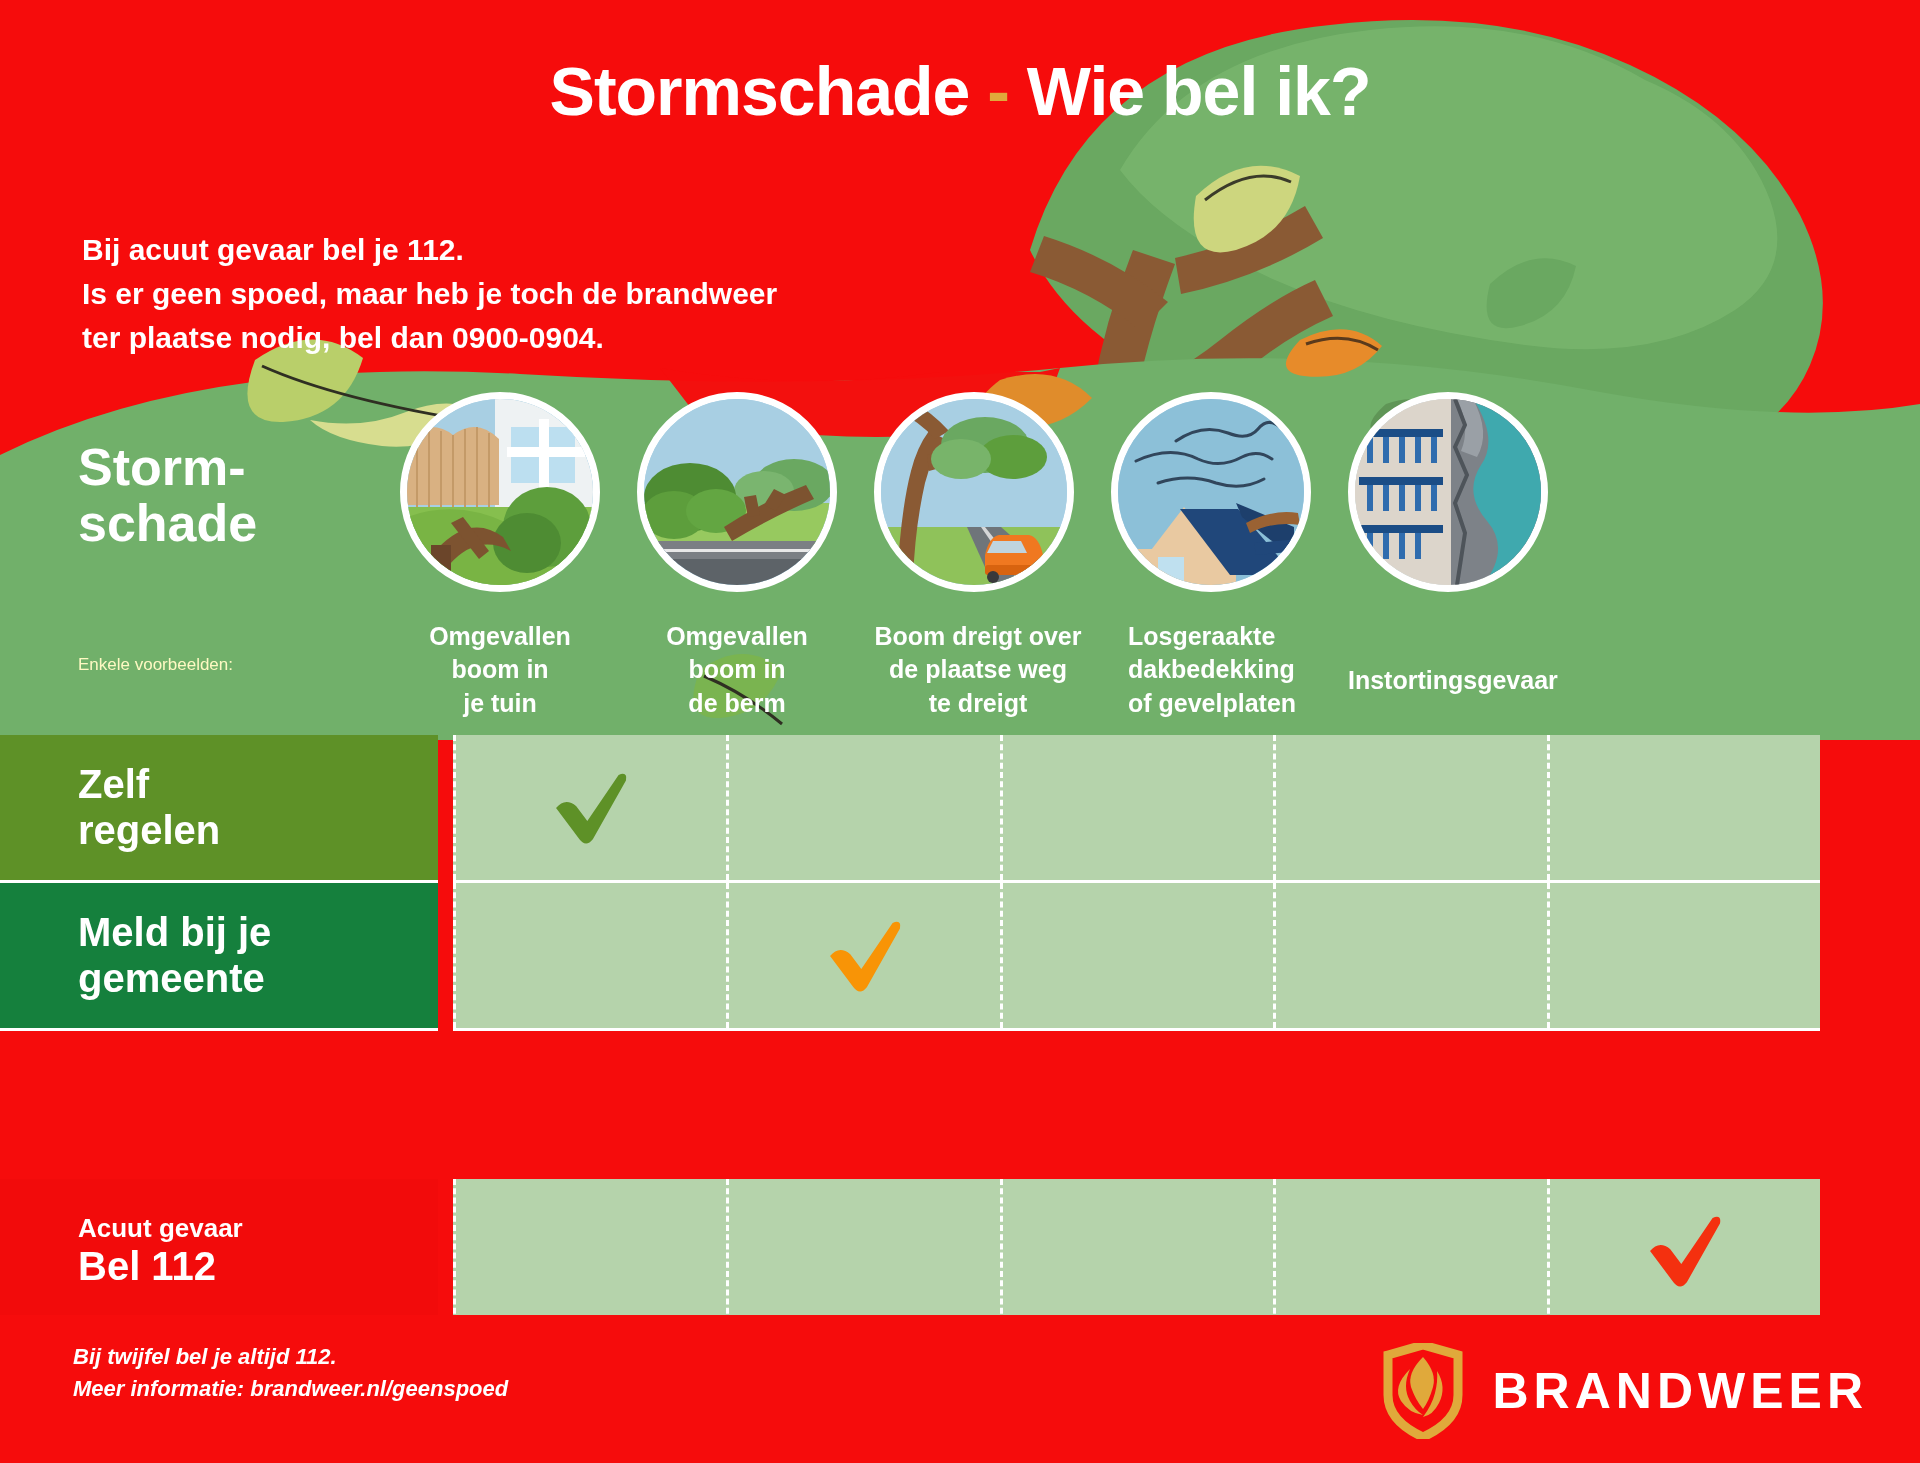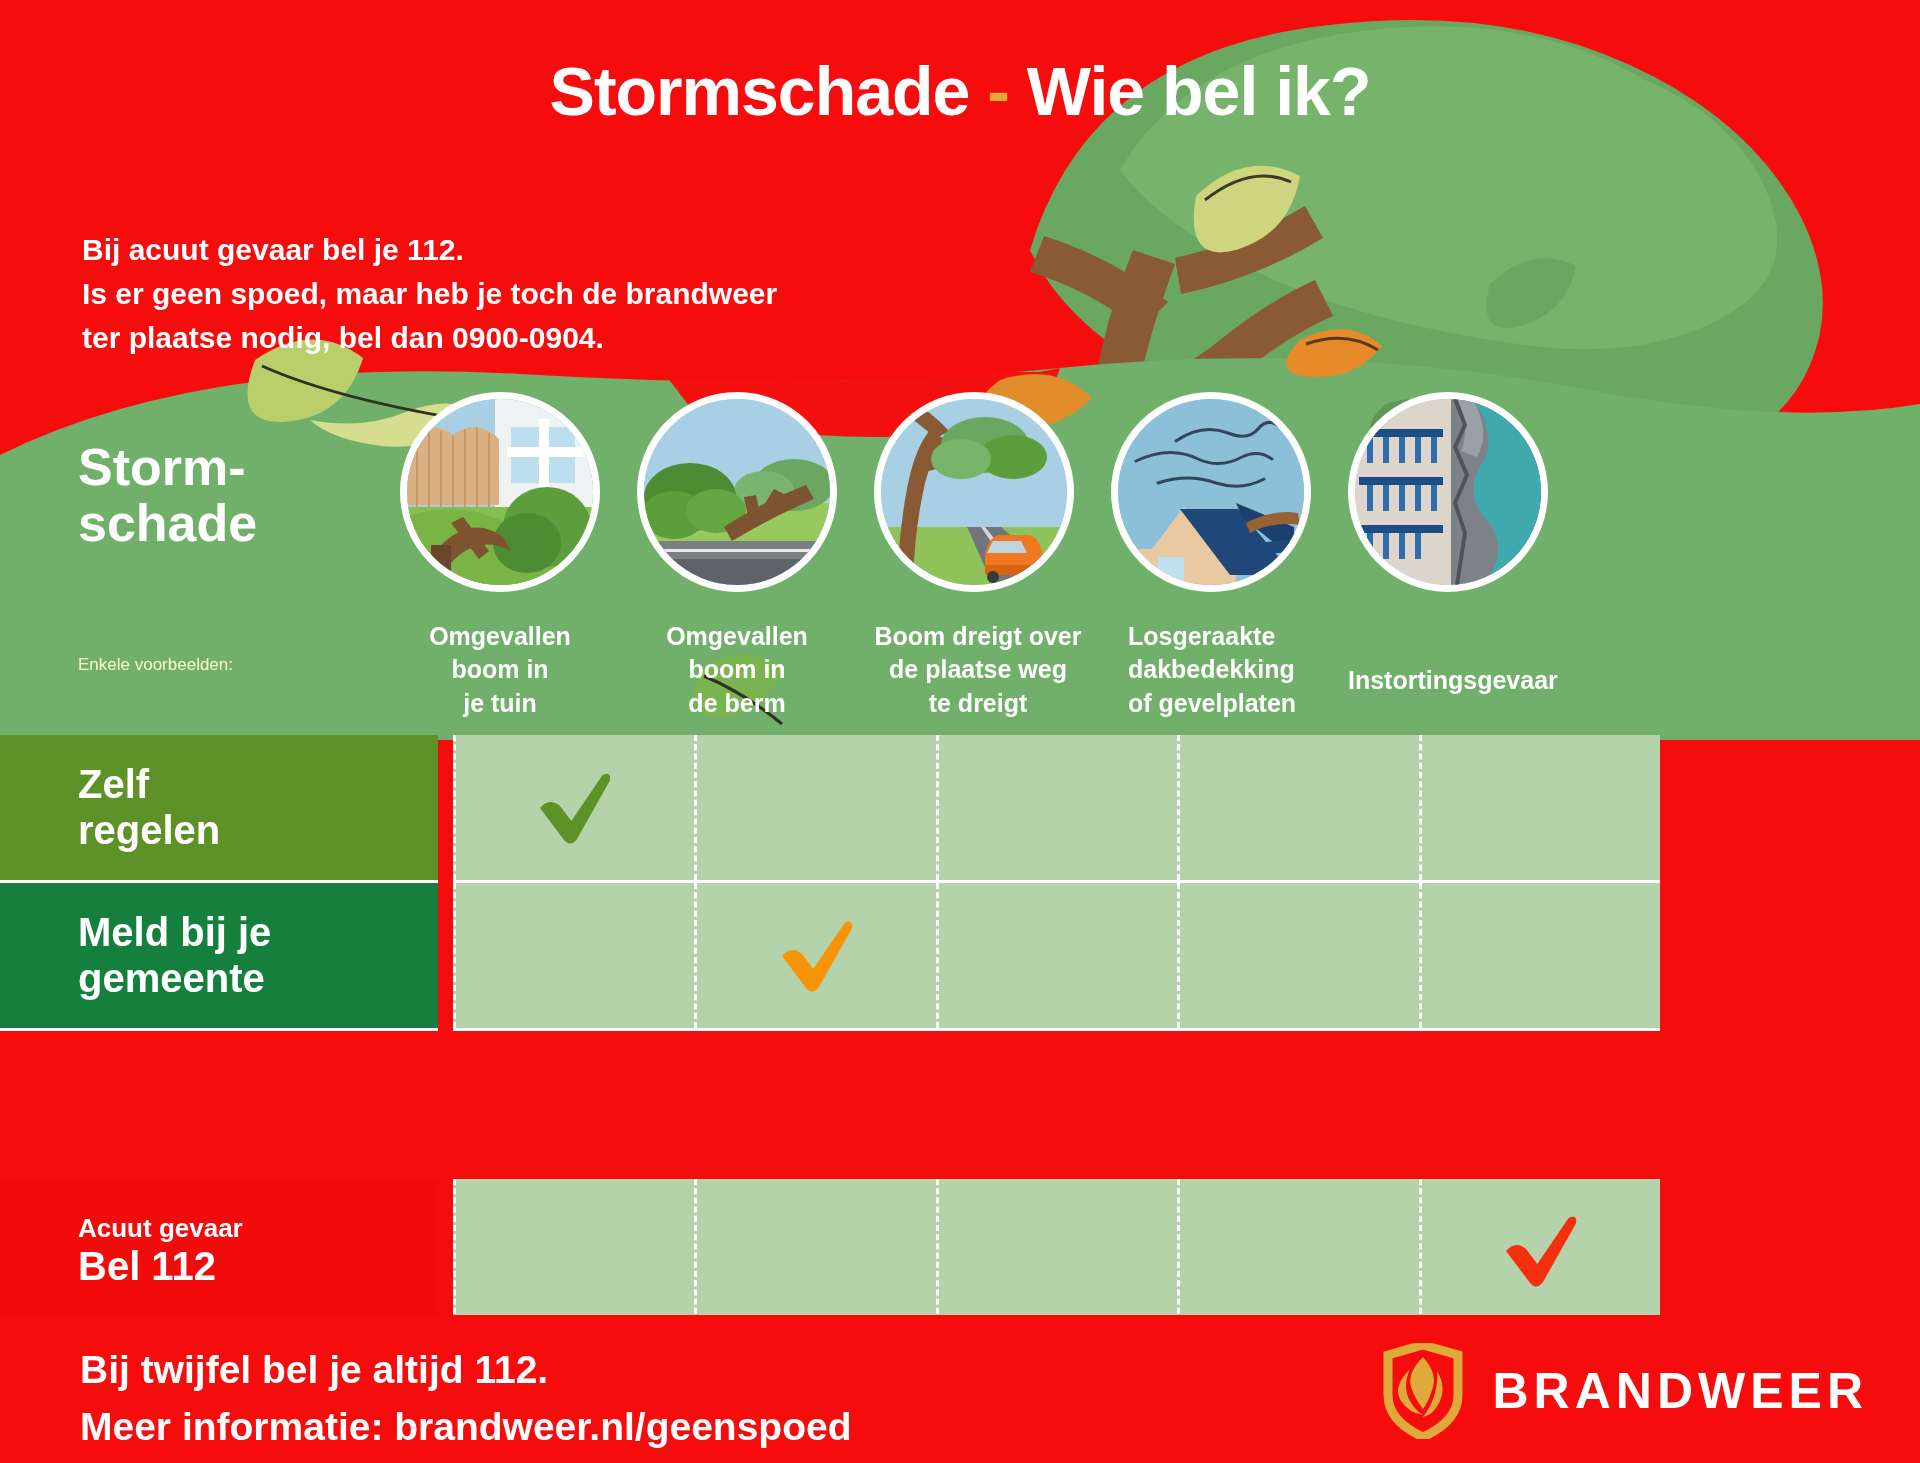--- a/index.html
+++ b/index.html
@@ -70,21 +70,21 @@
     color: #ffffff; font-size: 25px; font-weight: bold;
     line-height: 1.33;
   }
   .col-head.left-align { text-align: left; }
 
   
   .matrix {
     position: absolute; left: 0; top: 735px; width: 1920px; height: 580px;
     z-index: 5;
   }
-  .mrow { position: absolute; left: 0; width: 1660px; display: flex; gap: 15px; }
+  .mrow { position: absolute; left: 0; width: 1820px; display: flex; gap: 15px; }
   .rowlabel {
     width: 438px; flex: none;
     color: #ffffff; font-weight: bold;
     display: flex; flex-direction: column; justify-content: center;
     padding-left: 78px;
     border-bottom: 3px solid #ffffff;
   }
   .rowlabel .big { font-size: 40px; line-height: 1.14; }
   .rowlabel .small { font-size: 26px; line-height: 1.2; }
   .cells {
@@ -100,22 +100,22 @@
   .cell:last-child { border-right: none; }
   .cell.first { border-left: 3px dashed #ffffff; }
   .check { width: 92px; height: 92px; display: block; }
 
   
   .footer {
     position: absolute; left: 0; bottom: 0; width: 1920px; height: 148px;
     background: #f60c0c; z-index: 6;
   }
   .footer-text {
-    position: absolute; left: 80px; top: 26px;
-    color: #ffffff; font-size: 39px; font-weight: bold; line-height: 1.47;
+    position: absolute; left: 73px; top: 26px;
+    color: #ffffff; font-size: 22px; font-weight: bold; line-height: 1.47; font-style: italic;
   }
   .brand {
     position: absolute; right: 52px; top: 28px;
     display: flex; align-items: center; gap: 26px;
   }
   .brand-word {
     color: #ffffff; font-size: 50px; font-weight: bold; letter-spacing: 5px; text-align: right;
   }
 </style>
 </head>

